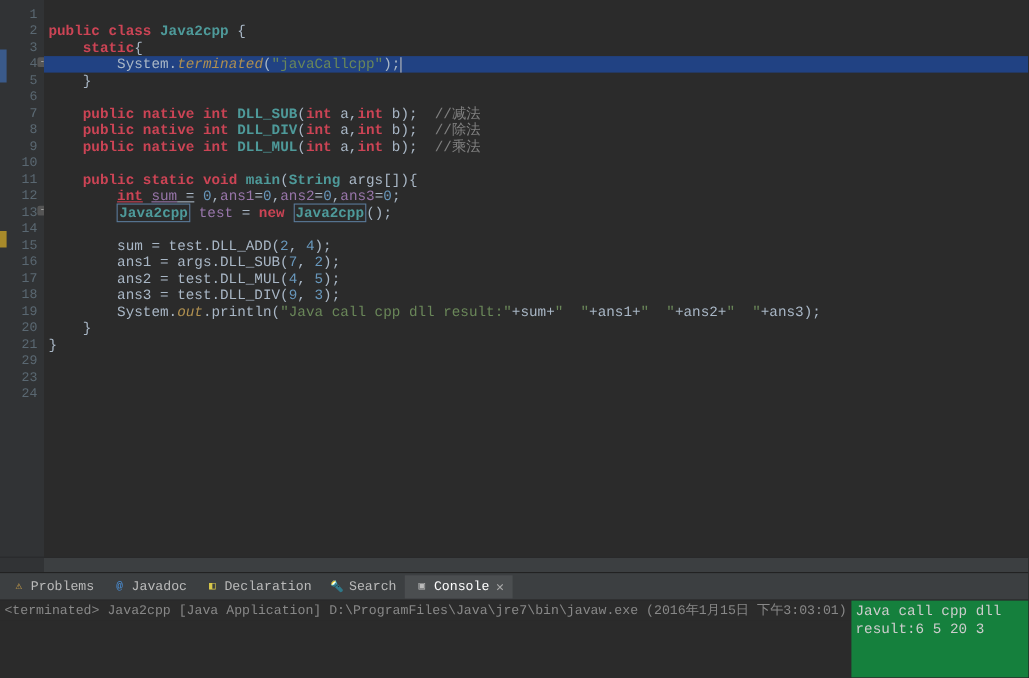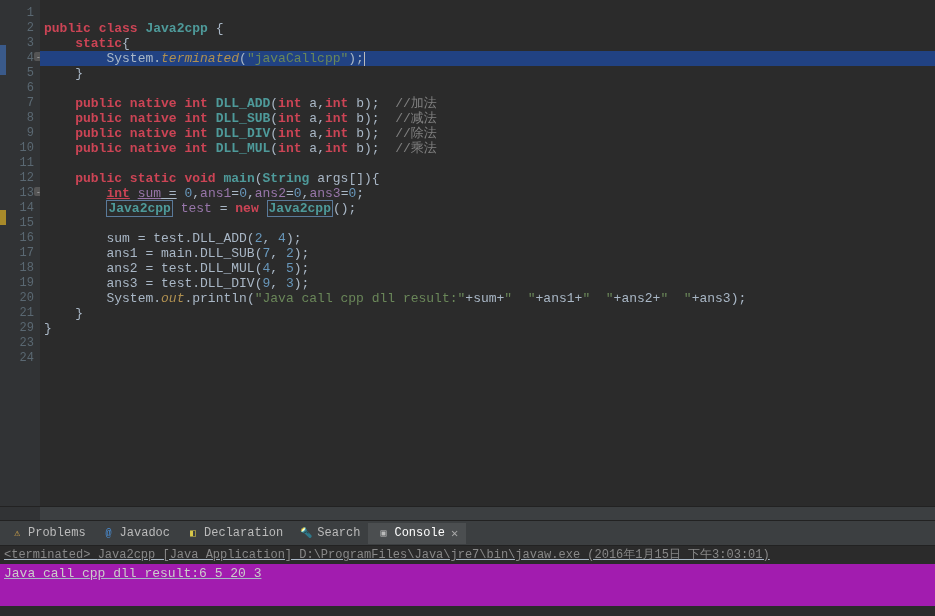--- a/index.html
+++ b/index.html
@@ -26,22 +26,22 @@
 .scroll-h { height:14px; background:#3c3f41; border-top:1px solid #222; display:flex; }
 .scroll-corner { width:40px; background:#313335; }
 .scroll-track { flex:1; position:relative; }
 .tabs { background:#3c3f41; height:26px; display:flex; align-items:center; border-top:1px solid #222; border-bottom:1px solid #222; padding-left:2px; }
 .tab { display:flex; align-items:center; gap:4px; padding:3px 8px; font-size:12px; color:#bbb; cursor:pointer; }
 .tab.active { background:#4b4e50; color:#fff; }
 .tab .ticon { width:14px; height:14px; display:inline-flex; align-items:center; justify-content:center; font-size:10px; }
 .tab .close { color:#aaa; font-size:12px; margin-left:2px; }
 .console-info { background:#2b2b2b; font-size:12px; color:#888; padding:2px 4px; height:18px; line-height:14px; }
 .console-info .term { color:#888; }
-.console-out { background:#a21caf; flex:1; padding:2px 4px; color:#ccc; font-size:13px; line-height:16px; }
-.console-wrap { display:flex; flex-direction:column; height:60px;text-decoration:underline; }
+.console-out { background:#15803d; flex:1; padding:2px 4px; color:#ccc; font-size:13px; line-height:16px; }
+.console-wrap { display:flex; flex-direction:row; height:70px; }
 .ticon-prob { color:#d9a94a; }
 .ticon-jdoc { color:#4a90d9; }
 .ticon-decl { color:#d9c84a; }
 .ticon-search { color:#d9a94a; }
 .ticon-cons { color:#bbb; }
 .left-bar { position:absolute; left:0; top:0; width:6px; height:100%; }
 .left-bar .marker { position:absolute; width:6px; height:15px; }
 .marker.blue { background:#3a5a8a; }
 .marker.yellow { background:#a88a2a; }
 </style>
@@ -81,31 +81,30 @@
     <div class="ln"><span>24</span></div>
   </div>
 
   <div class="code">
 <div class="line"></div>
 <div class="line"><span class="kw-red">public</span> <span class="kw-red">class</span> <span class="cls">Java2cpp</span> <span class="punc">{</span></div>
 <div class="line">    <span class="kw-red">static</span><span class="punc">{</span></div>
 <div class="line hl">        <span class="punc">System</span><span class="punc">.</span><span class="fn-it">terminated</span><span class="punc">(</span><span class="str">"javaCallcpp"</span><span class="punc">);</span><span class="cursor"></span></div>
 <div class="line">    <span class="punc">}</span></div>
 <div class="line"></div>
-<div class="line">    <span class="kw-red">public</span> <span class="kw-red">native</span> <span class="kw-red">int</span> <span class="fn">DLL_ADD</span><span class="punc">(</span><span class="kw-red">int</span> <span class="punc">a</span><span class="punc">,</span><span class="kw-red">int</span> <span class="punc">b</span><span class="punc">);  </span><span class="cmt">//加法</span></div>
 <div class="line">    <span class="kw-red">public</span> <span class="kw-red">native</span> <span class="kw-red">int</span> <span class="fn">DLL_SUB</span><span class="punc">(</span><span class="kw-red">int</span> <span class="punc">a</span><span class="punc">,</span><span class="kw-red">int</span> <span class="punc">b</span><span class="punc">);  </span><span class="cmt">//减法</span></div>
 <div class="line">    <span class="kw-red">public</span> <span class="kw-red">native</span> <span class="kw-red">int</span> <span class="fn">DLL_DIV</span><span class="punc">(</span><span class="kw-red">int</span> <span class="punc">a</span><span class="punc">,</span><span class="kw-red">int</span> <span class="punc">b</span><span class="punc">);  </span><span class="cmt">//除法</span></div>
 <div class="line">    <span class="kw-red">public</span> <span class="kw-red">native</span> <span class="kw-red">int</span> <span class="fn">DLL_MUL</span><span class="punc">(</span><span class="kw-red">int</span> <span class="punc">a</span><span class="punc">,</span><span class="kw-red">int</span> <span class="punc">b</span><span class="punc">);  </span><span class="cmt">//乘法</span></div>
 <div class="line"></div>
 <div class="line">    <span class="kw-red">public</span> <span class="kw-red">static</span> <span class="kw-red">void</span> <span class="fn">main</span><span class="punc">(</span><span class="cls">String</span> <span class="punc">args</span><span class="punc">[]){</span></div>
 <div class="line">        <span class="kw-red under">int</span> <span class="var under">sum</span><span class="punc under"> =</span> <span class="num">0</span><span class="punc">,</span><span class="var">ans1</span><span class="punc">=</span><span class="num">0</span><span class="punc">,</span><span class="var">ans2</span><span class="punc">=</span><span class="num">0</span><span class="punc">,</span><span class="var">ans3</span><span class="punc">=</span><span class="num">0</span><span class="punc">;</span></div>
 <div class="line">        <span class="cls boxed">Java2cpp</span> <span class="var">test</span> <span class="punc">=</span> <span class="kw-red">new</span> <span class="cls boxed">Java2cpp</span><span class="punc">();</span></div>
 <div class="line"></div>
 <div class="line">        <span class="punc">sum = test.DLL_ADD(</span><span class="num">2</span><span class="punc">, </span><span class="num">4</span><span class="punc">);</span></div>
-<div class="line">        <span class="punc">ans1 = main.DLL_SUB(</span><span class="num">7</span><span class="punc">, </span><span class="num">2</span><span class="punc">);</span></div>
+<div class="line">        <span class="punc">ans1 = args.DLL_SUB(</span><span class="num">7</span><span class="punc">, </span><span class="num">2</span><span class="punc">);</span></div>
 <div class="line">        <span class="punc">ans2 = test.DLL_MUL(</span><span class="num">4</span><span class="punc">, </span><span class="num">5</span><span class="punc">);</span></div>
 <div class="line">        <span class="punc">ans3 = test.DLL_DIV(</span><span class="num">9</span><span class="punc">, </span><span class="num">3</span><span class="punc">);</span></div>
 <div class="line">        <span class="punc">System</span><span class="punc">.</span><span class="fn-it">out</span><span class="punc">.</span><span class="punc">println</span><span class="punc">(</span><span class="str">"Java call cpp dll result:"</span><span class="punc">+sum+</span><span class="str">"  "</span><span class="punc">+ans1+</span><span class="str">"  "</span><span class="punc">+ans2+</span><span class="str">"  "</span><span class="punc">+ans3);</span></div>
 <div class="line">    <span class="punc">}</span></div>
 <div class="line"><span class="punc">}</span></div>
 <div class="line"></div>
   </div>
 </div>
 
 <div class="scroll-h">

